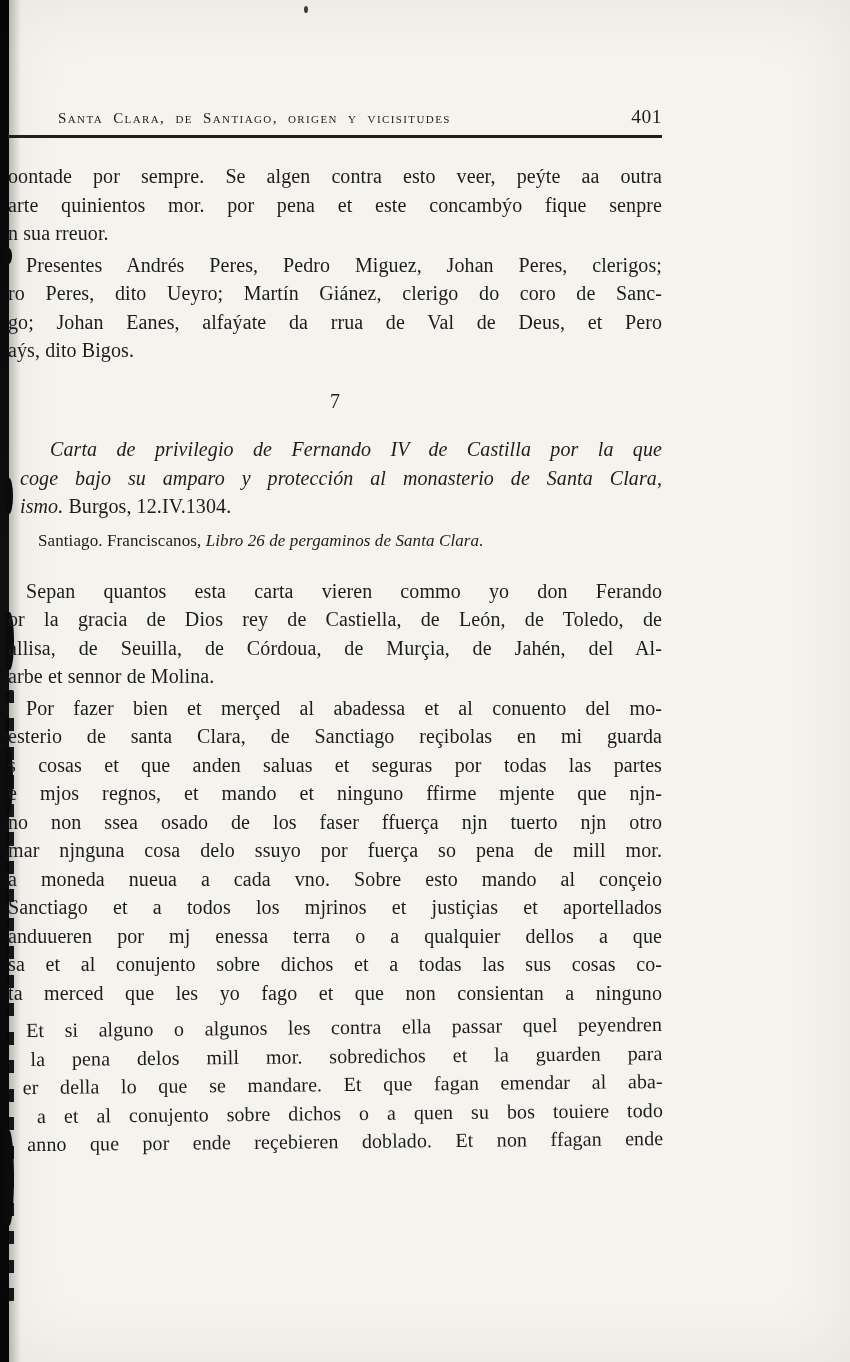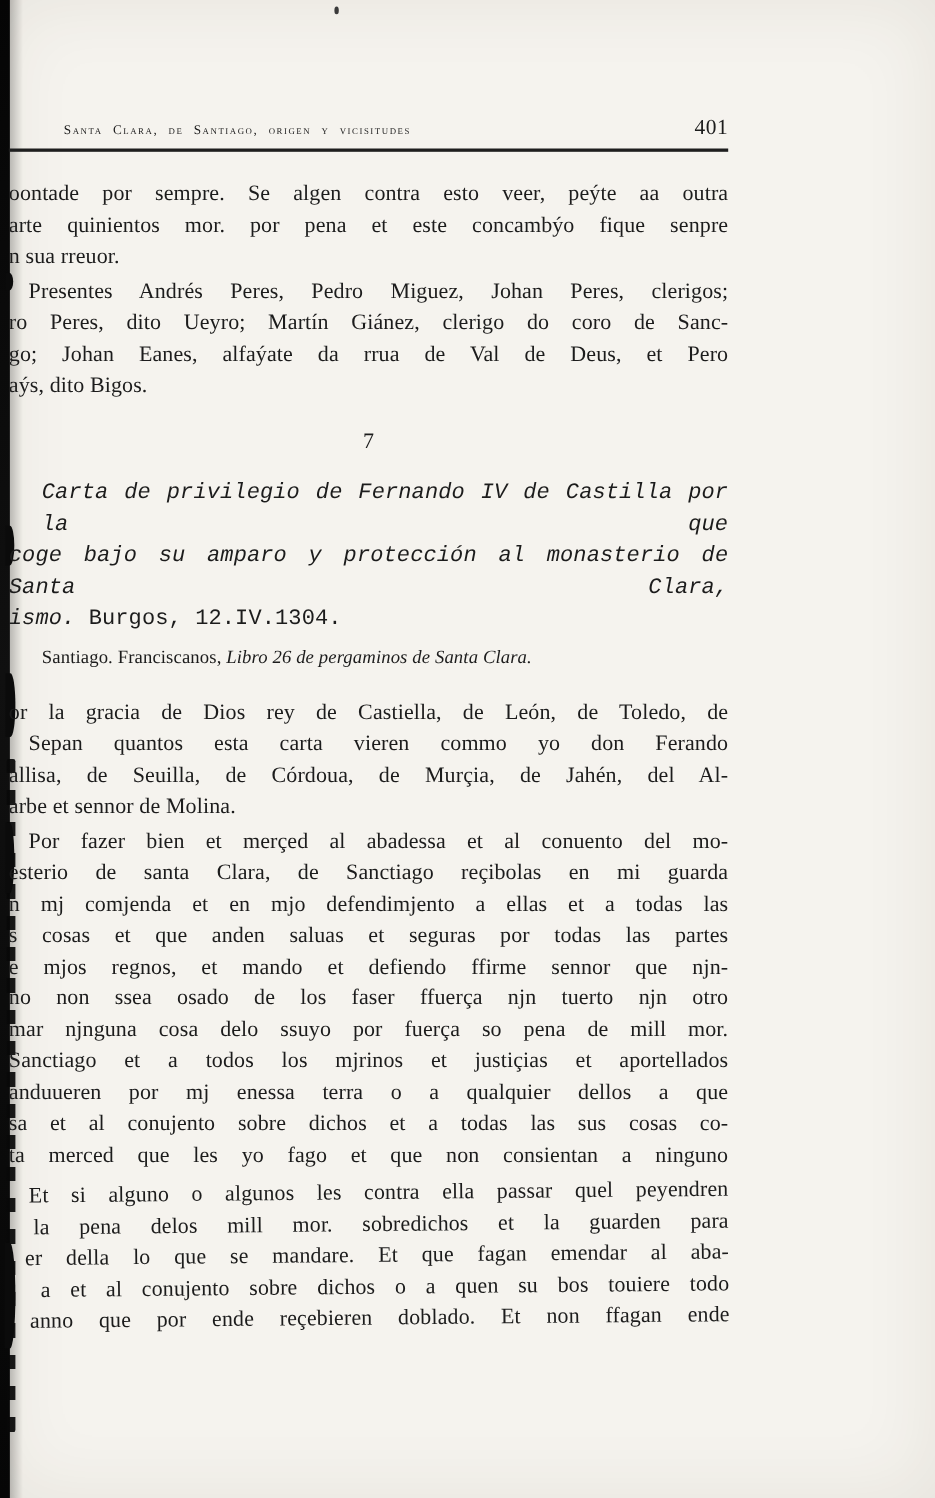--- a/index.html
+++ b/index.html
@@ -42,21 +42,21 @@
   }
 
   .text-col { position: absolute; left: 8px; top: 106px; width: 654px; }
 
   .header {
     display: flex; justify-content: space-between; align-items: baseline;
     padding-left: 50px;
   }
   .title {
     font-variant: small-caps;
-    font-size: 12px; letter-spacing: 1.4px; word-spacing: 5px;
+    font-size: 15px; letter-spacing: 1.4px; word-spacing: 5px;
     white-space: nowrap;
   }
   .pagenum { font-size: 19.5px; letter-spacing: 0.5px; }
 
   .rule { height: 3px; background: #1e1e1e; margin-top: 7px; }
 
   .blocks { margin-top: 24px; }
 
   .line {
     font-size: 20px; line-height: 28.5px; letter-spacing: 0.1px;
@@ -65,21 +65,21 @@
   .line.end { text-align-last: left; }
   .line.indent { padding-left: 18px; }
 
   .paragraph { margin: 0 0 3px 0; }
 
   .section-number {
     text-align: center; font-size: 20px; line-height: 28.5px;
     margin: 22px 0 20px 0;
   }
 
-  .summary { margin: 0 0 8px 0; font-family: Liberation Mono, monospace; }
+  .summary { margin: 0 0 8px 12px; }
   .summary .line { font-style: italic; }
   .summary .line.indent { padding-left: 30px; }
   .summary .normal { font-style: normal; }
 
   .source { margin: 4px 0 24px 0; }
   .source .line { font-size: 17px; line-height: 24px; font-style: normal; }
   .source .line.indent { padding-left: 30px; }
   .source .italic { font-style: italic; }
   .summary .italic { font-style: italic; }
 
@@ -125,33 +125,33 @@
         <div class="section-number">7</div>
         <div class="block summary">
           <div class="line indent">Carta de privilegio de Fernando IV de Castilla por la que</div>
           <div class="line">coge bajo su amparo y protección al monasterio de Santa Clara,</div>
           <div class="line end"><span class="italic">ismo. </span><span class="normal">Burgos, 12.IV.1304.</span></div>
         </div>
         <div class="block source">
           <div class="line indent end"><span class="normal">Santiago. Franciscanos, </span><span class="italic">Libro 26 de pergaminos de Santa Clara.</span></div>
         </div>
         <div class="block paragraph">
+          <div class="line indent">Sepan quantos esta carta vieren commo yo don Ferando</div>
           <div class="line">or la gracia de Dios rey de Castiella, de León, de Toledo, de</div>
-          <div class="line indent">Sepan quantos esta carta vieren commo yo don Ferando</div>
           <div class="line">allisa, de Seuilla, de Córdoua, de Murçia, de Jahén, del Al-</div>
           <div class="line end">arbe et sennor de Molina.</div>
         </div>
         <div class="block paragraph">
           <div class="line indent">Por fazer bien et merçed al abadessa et al conuento del mo-</div>
           <div class="line">esterio de santa Clara, de Sanctiago reçibolas en mi guarda</div>
-          <div class="line">n mj comjenda et en mjo defendimjento a ellas et a todas las</div>
           <div class="line">s cosas et que anden saluas et seguras por todas las partes</div>
-          <div class="line">e mjos regnos, et mando et defiendo ffirme sennor que njn-</div>
+          <div class="line">e mjos regnos, et mando et ninguno ffirme mjente que njn-</div>
           <div class="line">no non ssea osado de los faser ffuerça njn tuerto njn otro</div>
           <div class="line">mar njnguna cosa delo ssuyo por fuerça so pena de mill mor.</div>
+          <div class="line">a moneda nueua a cada vno. Sobre esto mando al conçeio</div>
           <div class="line">Sanctiago et a todos los mjrinos et justiçias et aportellados</div>
           <div class="line">anduueren por mj enessa terra o a qualquier dellos a que</div>
           <div class="line">sa et al conujento sobre dichos et a todas las sus cosas co-</div>
           <div class="line">ta merced que les yo fago et que non consientan a ninguno</div>
         </div>
         <div class="block paragraph tilt">
           <div class="line indent">Et si alguno o algunos les contra ella passar quel peyendren</div>
           <div class="line">la pena delos mill mor. sobredichos et la guarden para</div>
           <div class="line">er della lo que se mandare. Et que fagan emendar al aba-</div>
           <div class="line">a et al conujento sobre dichos o a quen su bos touiere todo</div>

